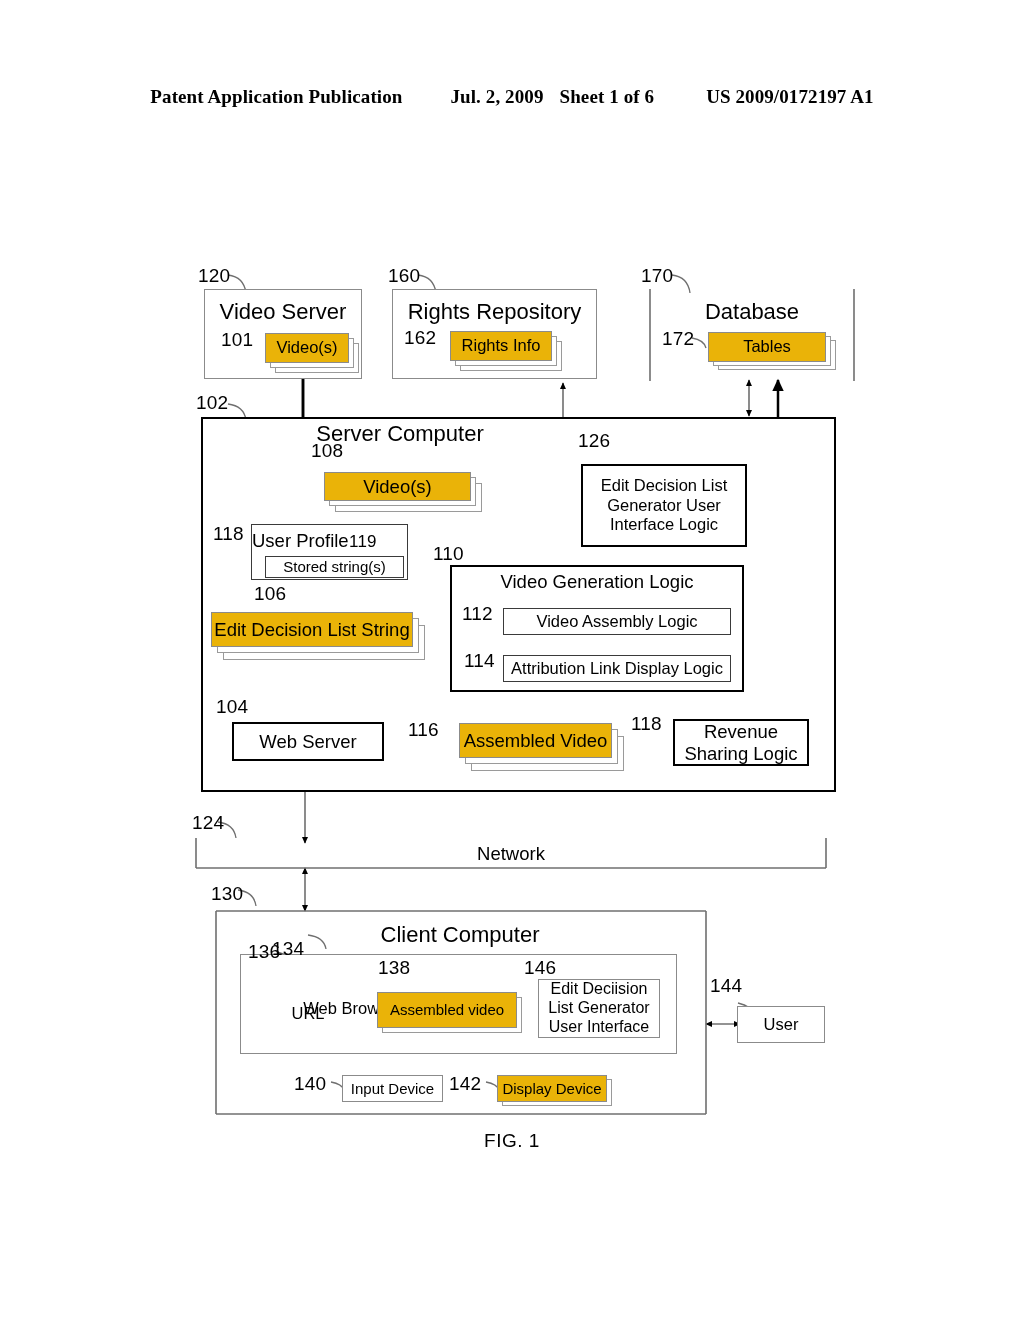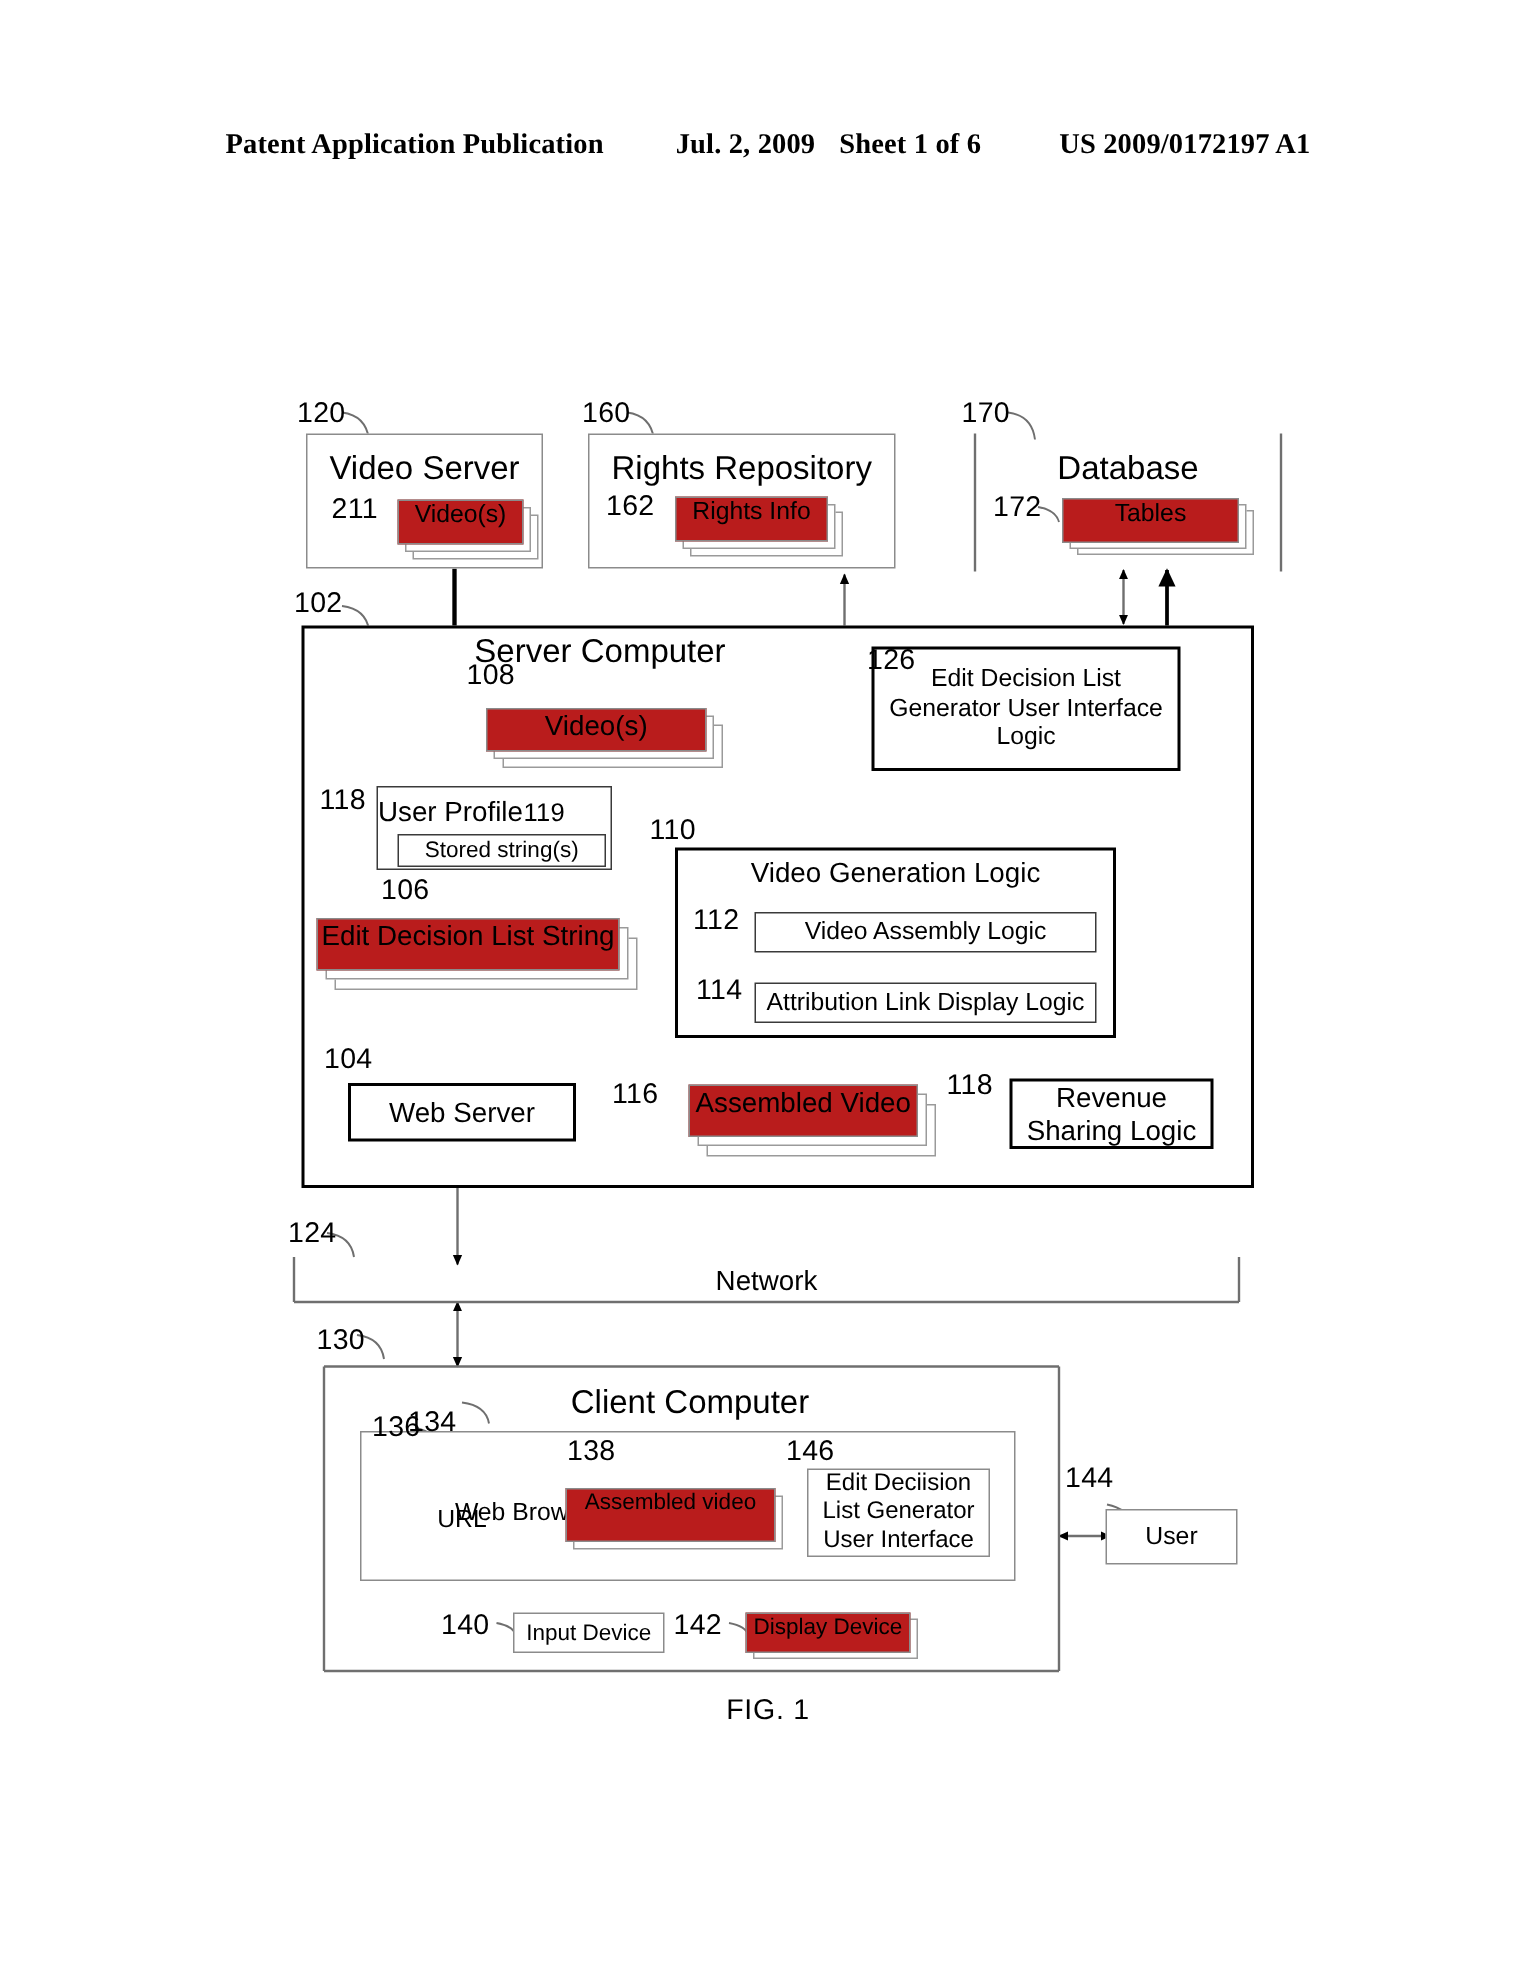--- a/index.html
+++ b/index.html
@@ -62,22 +62,22 @@
   .stack { position: absolute; }
   .stack .sh {
     position: absolute;
     box-sizing: border-box;
     background: #fff;
     border: 1.3px solid #9a9a9a;
   }
   .stack .front {
     position: absolute;
     box-sizing: border-box;
-    background: #b91c1c;
-    display: flex; align-items: flex-start; justify-content: center;
+    background: #eab308;
+    display: flex; align-items: center; justify-content: center;
     text-align: center;
     line-height: 1.18;
   }
 
   
   .ref {
     position: absolute;
     font-size: 19px;
     color: #000;
     white-space: nowrap;
@@ -209,21 +209,21 @@
   <div class="label t22" style="left:204px; top:299px; width:158px;">Video Server</div>
   <div class="ref" style="left:198px; top:265px;">120</div>
 
   <div class="stack" style="left:265px; top:333px; width:94px; height:40px;">
     <div class="sh" style="left:10px; top:10px; width:84px; height:30px;"></div>
     <div class="sh" style="left:5px;  top:5px;  width:84px; height:30px;"></div>
     <div class="front b-thin" style="left:0; top:0; width:84px; height:30px;">
       <span class="t16">Video(s)</span>
     </div>
   </div>
-  <div class="ref" style="left:221px; top:329px;">211</div>
+  <div class="ref" style="left:221px; top:329px;">101</div>
 
   <div class="box b-thin" style="left:392px; top:289px; width:205px; height:90px;"></div>
   <div class="label t22" style="left:392px; top:299px; width:205px;">Rights Repository</div>
   <div class="ref" style="left:388px; top:265px;">160</div>
 
   <div class="stack" style="left:450px; top:331px; width:112px; height:42px;">
     <div class="sh" style="left:10px; top:10px; width:102px; height:30px;"></div>
     <div class="sh" style="left:5px;  top:5px;  width:102px; height:30px;"></div>
     <div class="front b-thin" style="left:0; top:0; width:102px; height:30px;">
       <span class="t16">Rights Info</span>
@@ -249,21 +249,21 @@
 
   <div class="stack" style="left:324px; top:472px; width:160px; height:40px;">
     <div class="sh" style="left:11px; top:11px; width:147px; height:29px;"></div>
     <div class="sh" style="left:5px;  top:5px;  width:147px; height:29px;"></div>
     <div class="front b-thin" style="left:0; top:0; width:147px; height:29px;">
       <span class="t18">Video(s)</span>
     </div>
   </div>
   <div class="ref" style="left:311px; top:440px;">108</div>
 
-  <div class="box b-xthick" style="left:581px; top:431px; width:206px; height:83px; padding:0 6px;">
+  <div class="box b-xthick" style="left:581px; top:464px; width:166px; height:83px; padding:0 6px;">
     <span class="t16">Edit Decision List Generator User Interface Logic</span>
   </div>
   <div class="ref" style="left:578px; top:430px;">126</div>
 
   <div class="box b-med" style="left:251px; top:524px; width:157px; height:56px;"></div>
   <div class="label t18" style="left:252px; top:530px; width:110px; text-align:left;">User Profile</div>
   <div class="ref" style="left:213px; top:523px;">118</div>
   <div class="ref small" style="left:349px; top:532px;">119</div>
 
   <div class="box b-med" style="left:265px; top:556px; width:139px; height:22px;">

